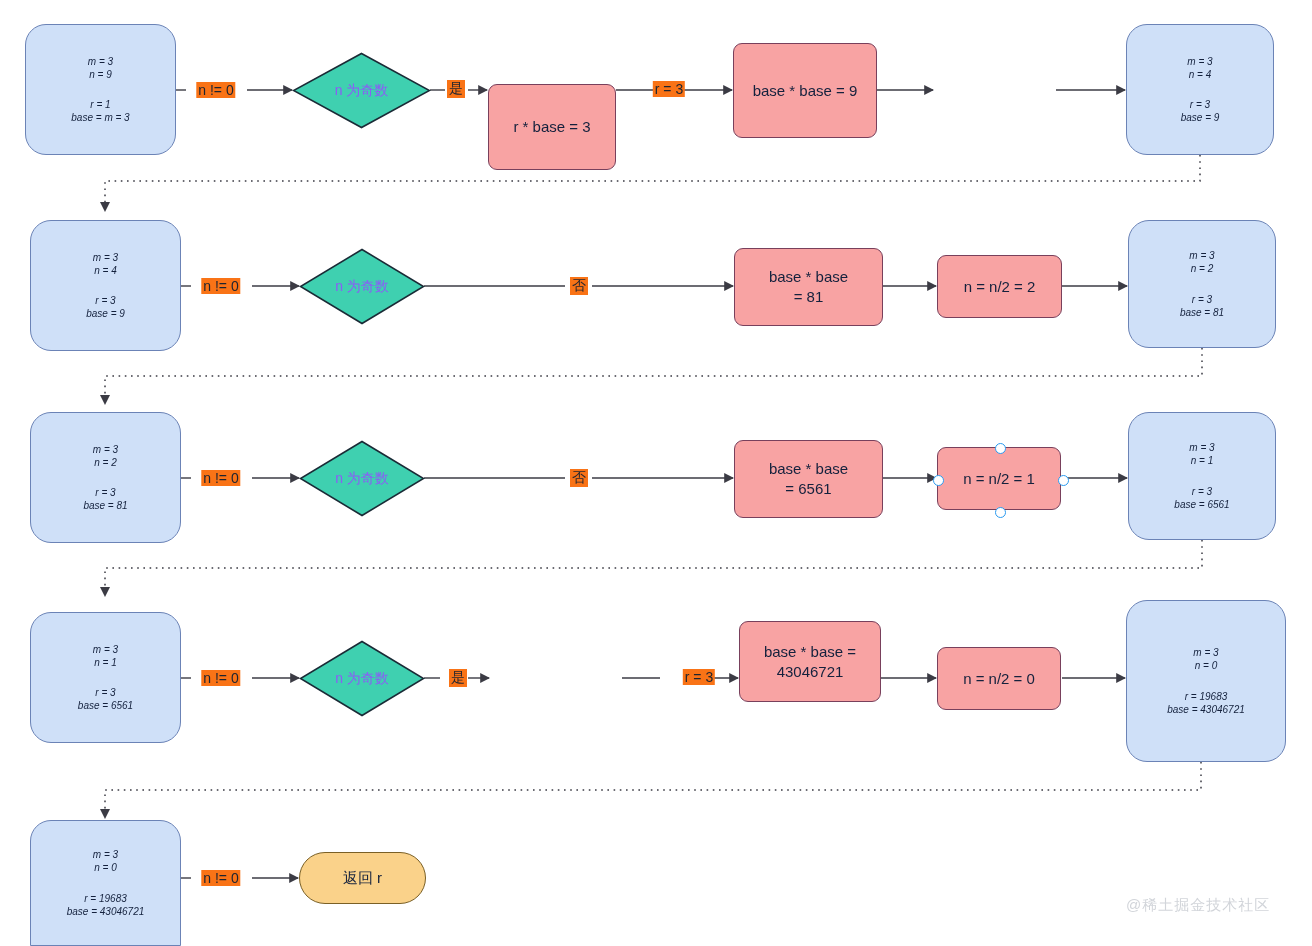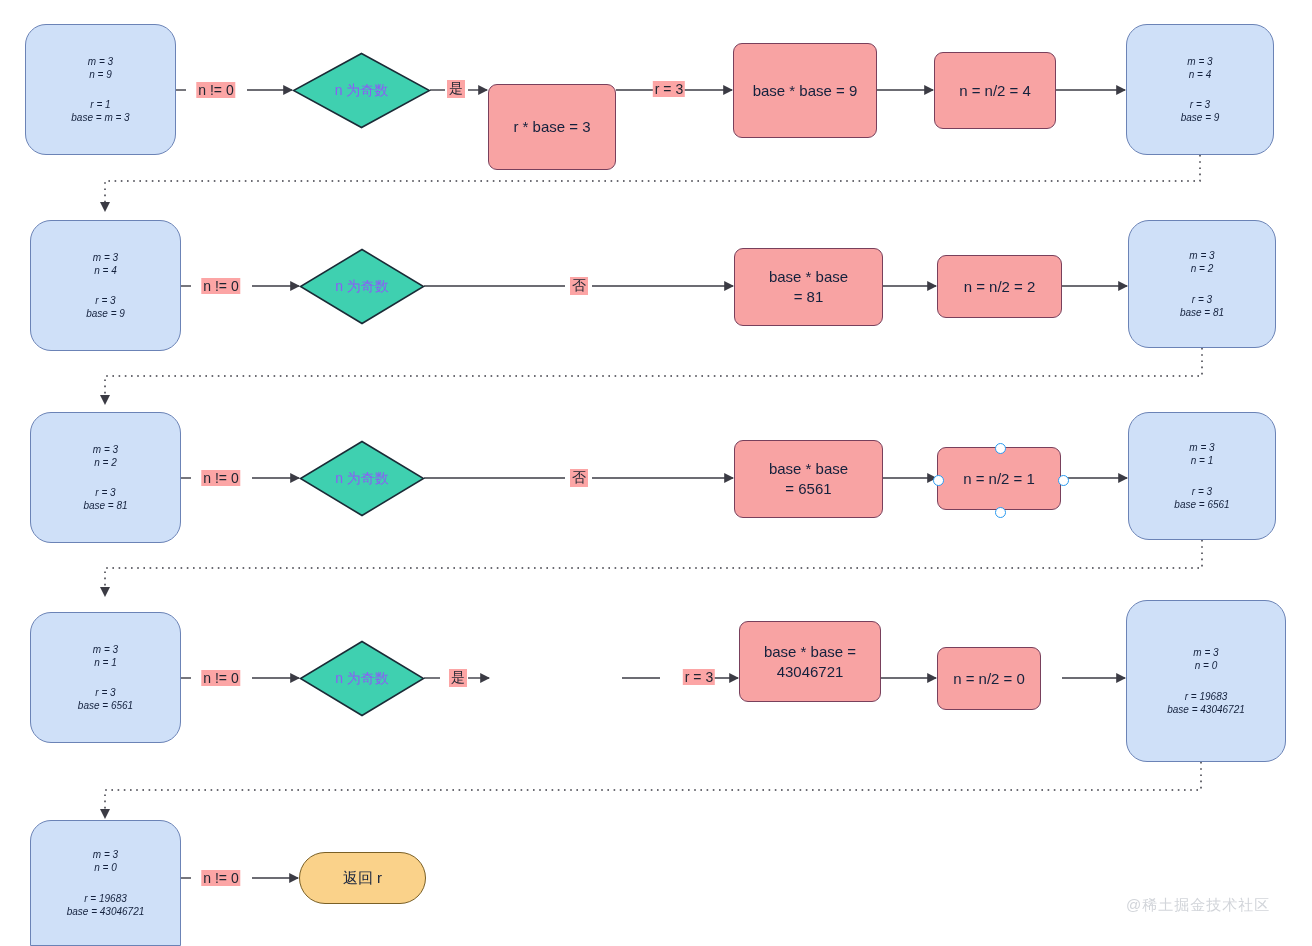--- a/index.html
+++ b/index.html
@@ -89,21 +89,21 @@
     font-size: 14px;
     color: #8b5cf6;
     white-space: nowrap;
   }
 
   
   .edge-label {
     position: absolute;
     font-size: 14px;
     color: #1e2430;
-    background: #fca5a5;
+    background: #f97316;
     padding: 0 2px;
     white-space: nowrap;
     z-index: 4;
     transform: translate(-50%, -50%);
   }
 
   
   .handle {
     position: absolute;
     width: 9px;
@@ -211,23 +211,20 @@
   <div class="node op" style="left:488px; top:48px; width:128px; height:86px;margin-top:36px;">
     <span class="line">r * base = 3</span>
   </div>
 
   <div class="edge-label" style="left:669px; top:89px;">r = 3</div>
 
   <div class="node op" style="left:733px; top:43px; width:144px; height:95px;">
     <span class="line">base * base = 9</span>
   </div>
 
-  <div class="node op" style="left:934px; top:52px; width:122px; height:77px;">
-    <span class="line">n = n/2 = 4</span>
-  </div>
 
   <div class="node state" style="left:1126px; top:24px; width:148px; height:131px;">
     <span class="line">m = 3</span>
     <span class="line">n = 4</span>
     <span class="gap"></span>
     <span class="line">r = 3</span>
     <span class="line">base = 9</span>
   </div>
 
   <div class="node state" style="left:30px; top:220px; width:151px; height:131px;">
@@ -326,21 +323,21 @@
   <div class="edge-label" style="left:458px; top:678px;">是</div>
 
 
   <div class="edge-label" style="left:699px; top:677px;">r = 3</div>
 
   <div class="node op" style="left:739px; top:621px; width:142px; height:81px;">
     <span class="line">base * base =</span>
     <span class="line">43046721</span>
   </div>
 
-  <div class="node op" style="left:937px; top:647px; width:104px; height:63px;">
+  <div class="node op" style="left:937px; top:647px; width:124px; height:63px;">
     <span class="line">n = n/2 = 0</span>
   </div>
 
   <div class="node state" style="left:1126px; top:600px; width:160px; height:162px;">
     <span class="line">m = 3</span>
     <span class="line">n = 0</span>
     <span class="gap"></span>
     <span class="line">r = 19683</span>
     <span class="line">base = 43046721</span>
   </div>

